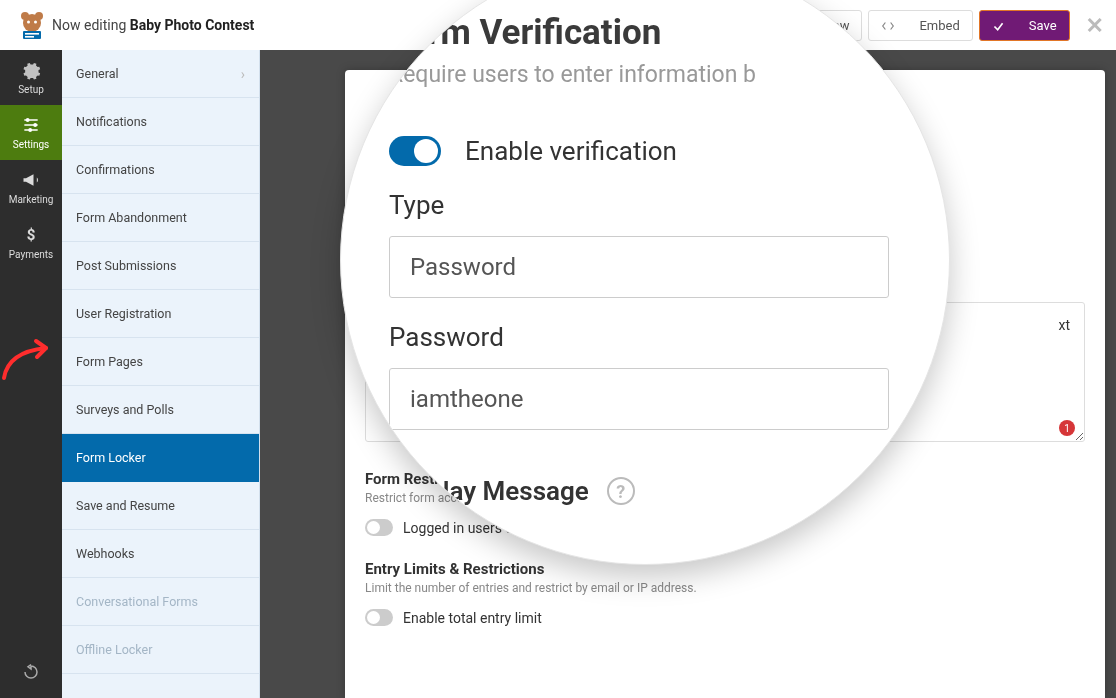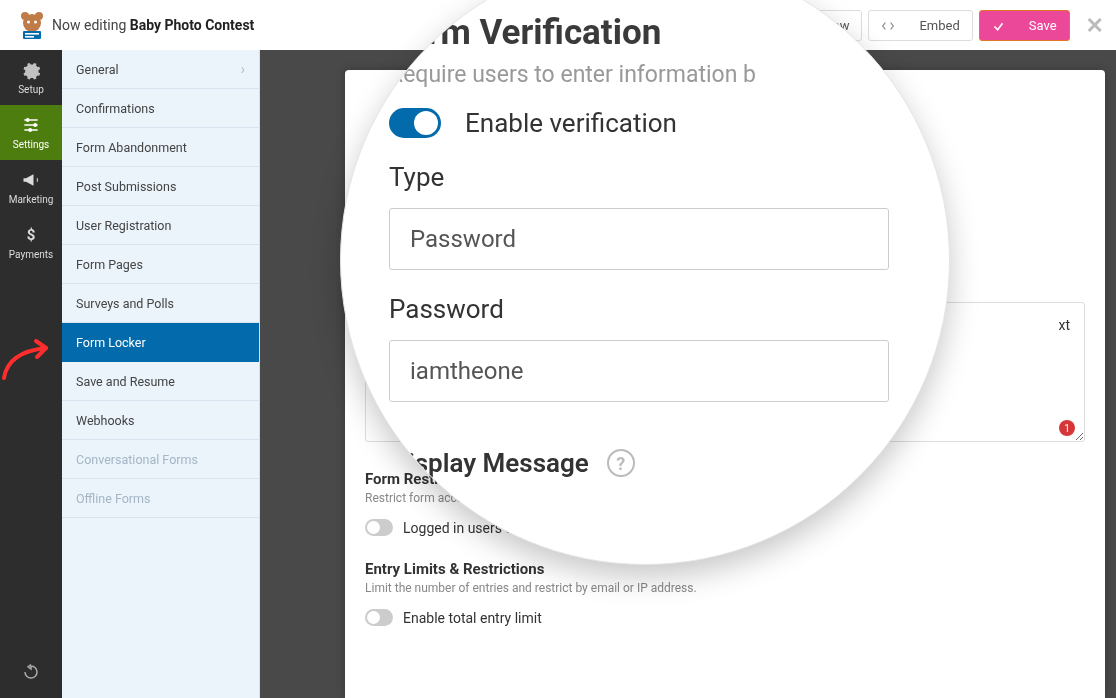--- a/index.html
+++ b/index.html
@@ -5,34 +5,34 @@
 *{margin:0;padding:0;box-sizing:border-box;font-family:-apple-system,BlinkMacSystemFont,"Segoe UI",Roboto,sans-serif}
 body{width:1116px;height:698px;overflow:hidden;background:#3b3b3b;position:relative}
 
 
 .topbar{position:absolute;top:0;left:0;right:0;height:50px;background:#fff;display:flex;align-items:center;padding:0 12px;z-index:5}
 .logo{width:40px;height:40px;display:flex;align-items:center;justify-content:center}
 .editing-label{font-size:14px;color:#444;}
 .editing-title{font-weight:700;color:#222}
 .spacer{flex:1}
 .top-btn{display:inline-flex;align-items:flex-end;gap:24px;padding:7px 12px;border:1px solid #ddd;background:#fff;margin-left:6px;font-size:13px;color:#555;border-radius:3px;cursor:pointer}
-.top-btn.primary{background:#ec4899;border-color:#e27627;color:#fff}
+.top-btn.primary{background:#701a75;border-color:#e27627;color:#fff}
 .help-link{display:inline-flex;align-items:center;gap:6px;color:#777;font-size:13px;margin-right:10px}
 .close-x{margin-left:16px;color:#bbb;font-size:22px;font-weight:700;cursor:pointer}
 
 
 .rail{position:absolute;top:0;left:0;width:62px;bottom:0;background:#2d2d2d;z-index:4;display:flex;flex-direction:column}
 .rail-item{display:flex;flex-direction:column;align-items:center;justify-content:center;color:#dcdcdc;font-size:10px;padding:10px 0;cursor:pointer;gap:4px}
 .rail-item.active{background:#4d7c0f;color:#fff}
 .rail-spacer{flex:1}
 .rail-revisions{display:flex;align-items:center;justify-content:center;height:52px;color:#aaa}
 
 
 .settings-panel{position:absolute;top:50px;left:62px;width:198px;bottom:0;background:#ebf3fb;z-index:3;border-right:1px solid #d3e0ed}
-.settings-item{display:flex;align-items:center;padding:0 14px;height:39px;font-size:12.5px;color:#444;border-bottom:1px solid #d7e3ef;cursor:pointer;justify-content:space-between}
+.settings-item{display:flex;align-items:center;padding:0 14px;height:48px;font-size:12.5px;color:#444;border-bottom:1px solid #d7e3ef;cursor:pointer;justify-content:space-between}
 .settings-item.active{background:#036aab;color:#fff;border-bottom-color:#036aab}
 .settings-item.muted{color:#a4b6c6}
 .chev{color:#bbb;font-size:14px}
 
 
 .main{position:absolute;top:50px;left:260px;right:0;bottom:0;background:#494949}
 .panel{position:absolute;top:20px;left:85px;width:760px;bottom:0;background:#fff;border-radius:4px 4px 0 0;box-shadow:0 0 8px rgba(0,0,0,.25);padding:20px}
 
 
 .row-toggle{display:flex;align-items:center;gap:10px;font-size:14px;color:#333}
@@ -41,21 +41,21 @@
 .sec-head{font-size:15px;font-weight:700;color:#333;margin-top:24px}
 .sec-sub{font-size:12px;color:#888;margin-top:3px}
 .textarea{width:100%;height:140px;margin-top:12px;border:1px solid #ddd;border-radius:3px;resize:vertical;padding:14px;font-size:14px;color:#333}
 .badge{position:absolute;right:10px;bottom:10px;width:16px;height:16px;background:#d63638;color:#fff;border-radius:50%;font-size:10px;display:flex;align-items:center;justify-content:center}
 .textarea-wrap{position:relative}
 
 
 .magnifier{position:absolute;left:340px;top:-45px;width:610px;height:610px;border-radius:50%;background:#fff;border:1px solid #e5e5e5;box-shadow:0 12px 30px rgba(0,0,0,0.22);overflow:hidden;z-index:20;padding:56px 48px 20px 48px}
 .mag-title{font-size:35px;font-weight:700;color:#3a3a3a}
 .mag-sub{font-size:23px;color:#999;margin-top:8px}
-.toggle-big{display:flex;align-items:center;gap:24px;margin-top:20px}
+.toggle-big{display:flex;align-items:center;gap:24px;margin-top:48px}
 .t-switch{width:52px;height:30px;background:#036aab;border-radius:18px;position:relative;cursor:pointer}
 .t-knob{position:absolute;top:3px;right:3px;width:24px;height:24px;background:#fff;border-radius:50%}
 .t-label{font-size:26px;color:#333}
 .field-label{font-size:26px;color:#333;margin-top:24px}
 .field-input{width:500px;height:62px;border:1px solid #ccc;border-radius:3px;margin-top:16px;padding:0 20px;font-size:24px;color:#555;display:flex;align-items:center}
 .display-row{display:flex;align-items:center;gap:18px;margin-top:46px;padding-left:2px}
 .display-title{font-size:26px;font-weight:600;color:#333}
 .help-circle{width:28px;height:28px;border:2px solid #bbb;border-radius:50%;color:#bbb;display:flex;align-items:center;justify-content:center;font-size:18px;font-weight:700}
 .mini-toggle{width:24px;height:13px;background:#ccc;border-radius:8px;position:relative}
 .mini-toggle .mk{position:absolute;top:1.5px;left:1.5px;width:10px;height:10px;background:#fff;border-radius:50%}
@@ -159,20 +159,23 @@
       </svg>
   </div>
 </div>
 
 <div class="settings-panel">
   <div class="settings-item">
       <span>General</span>
       <span class="chev">›</span>
     </div>
   <div class="settings-item">
+      <span>Notifications</span>
+    </div>
+  <div class="settings-item">
       <span>Confirmations</span>
     </div>
   <div class="settings-item">
       <span>Form Abandonment</span>
     </div>
   <div class="settings-item">
       <span>Post Submissions</span>
     </div>
   <div class="settings-item">
       <span>User Registration</span>
@@ -189,21 +192,21 @@
   <div class="settings-item">
       <span>Save and Resume</span>
     </div>
   <div class="settings-item">
       <span>Webhooks</span>
     </div>
   <div class="settings-item muted">
       <span>Conversational Forms</span>
     </div>
   <div class="settings-item muted">
-      <span>Offline Forms</span>
+      <span>Offline Locker</span>
     </div>
 </div>
 
 <svg class="arrow" width="64" height="60" viewBox="0 0 64 60">
   <path d="M4 56 Q 8 30 46 26" fill="none" stroke="#ff2d2d" stroke-width="4" stroke-linecap="round"></path>
   <path d="M46 26 L36 19 M46 26 L37 35" fill="none" stroke="#ff2d2d" stroke-width="4" stroke-linecap="round"></path>
 </svg>
 
 <div class="main">
   <div class="panel">

